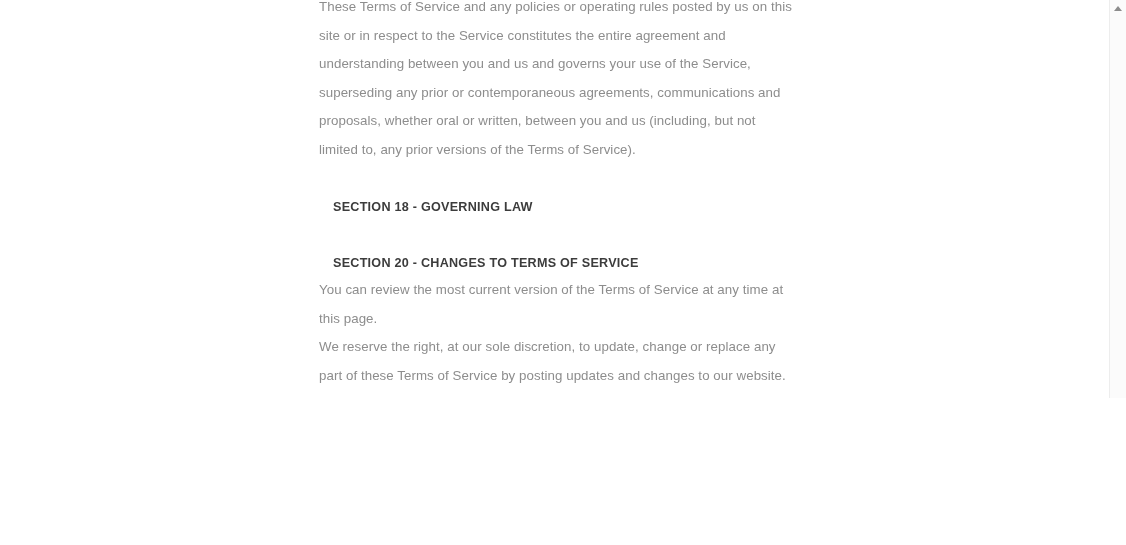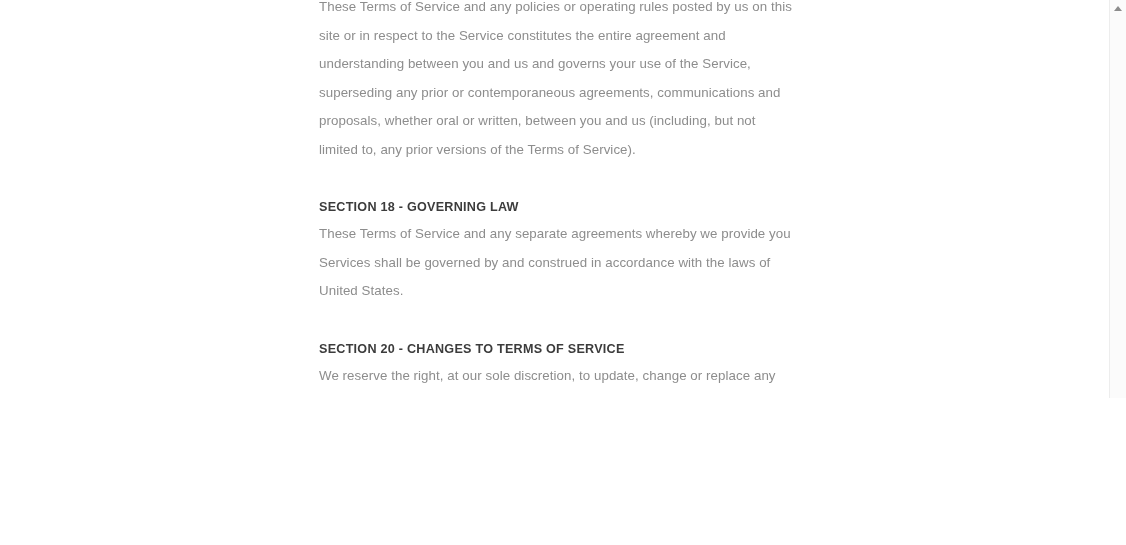--- a/index.html
+++ b/index.html
@@ -49,21 +49,21 @@
     font-weight: 400;
     letter-spacing: 0.005em;
     text-align: left;
   }
 
   .section-block {
     margin-top: 30px;
   }
 
   .section-heading {
-    margin: 0 0 0 0;
+    margin: 0 0 0 14px;
     color: #3c3c3c;
     font-size: 12.6px;
     line-height: 26px;
     font-weight: 700;
     letter-spacing: 0.02em;
   }
 
   
   .site-footer {
     position: absolute;
@@ -132,25 +132,25 @@
 
   <div class="page-scroll">
 
     <div class="content-column">
 
       <p class="tos-paragraph">These Terms of Service and any policies or operating rules posted by us on this site or in respect to the Service constitutes the entire agreement and understanding between you and us and governs your use of the Service, superseding any prior or contemporaneous agreements, communications and proposals, whether oral or written, between you and us (including, but not limited to, any prior versions of the Terms of Service).</p>
 
 
       <div class="section-block">
         <h3 class="section-heading">SECTION 18 - GOVERNING LAW</h3>
-        <p class="tos-paragraph">These Terms of Service and any separate agreements whereby we provide you Services shall be governed by and construed in accordance with the laws of United States.</p>
       </div>
 
       <div class="section-block">
         <h3 class="section-heading">SECTION 20 - CHANGES TO TERMS OF SERVICE</h3>
+        <p class="tos-paragraph">You can review the most current version of the Terms of Service at any time at this page.</p>
         <p class="tos-paragraph">We reserve the right, at our sole discretion, to update, change or replace any part of these Terms of Service by posting updates and changes to our website. It is your responsibility to check our website periodically for changes. Your continued use of or access to our website or the Service following the posting of any changes to these Terms of Service constitutes acceptance of those changes.</p>
       </div>
 
     </div>
 
     <div class="site-footer"></div>
 
   </div>
 
   <div class="scrollbar">

